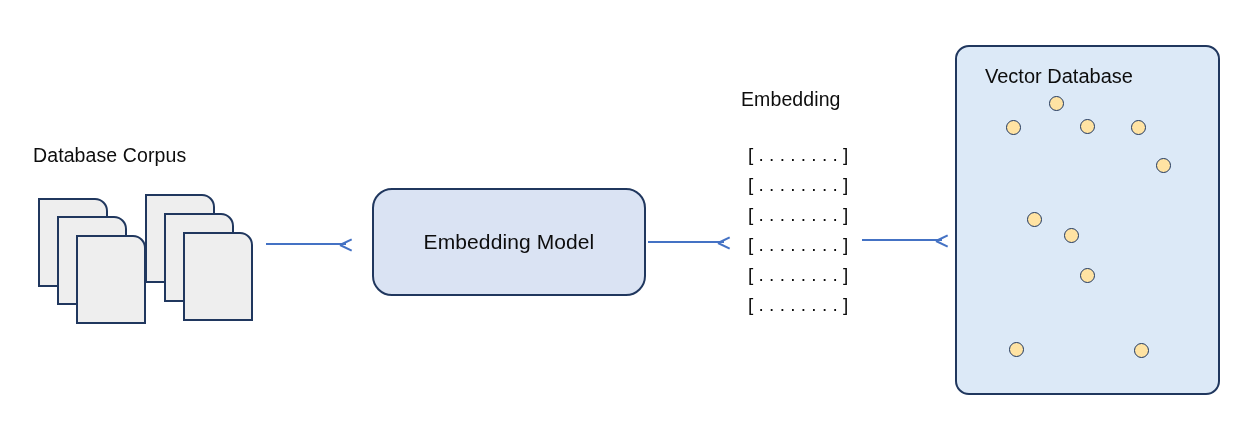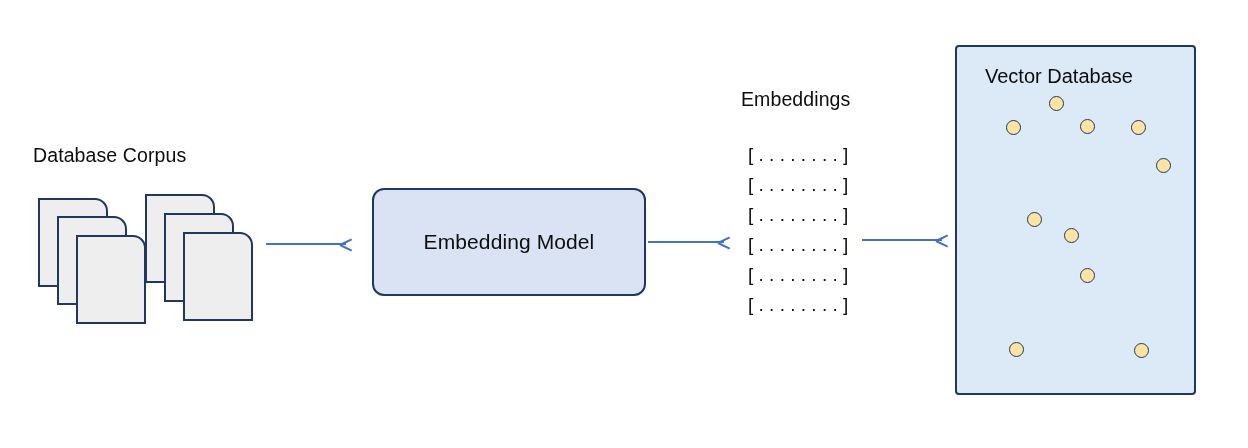--- a/index.html
+++ b/index.html
@@ -80,21 +80,21 @@
 
   
   #embedding-model-box {
     position: absolute;
     left: 372px;
     top: 188px;
     width: 274px;
     height: 108px;
     background: #dae3f3;
     border: 2px solid #20375e;
-    border-radius: 12px;
+    border-radius: 20px;
     box-sizing: border-box;
     display: flex;
     align-items: center;
     justify-content: center;
   }
   #embedding-model-label {
     position: static;
     font-size: 21px;
     color: #0d0d0d;
   }
@@ -118,25 +118,25 @@
     height: 30px;
     white-space: pre;
     letter-spacing: 0px;
   }
 
   
   #vector-db-panel {
     position: absolute;
     left: 955px;
     top: 45px;
-    width: 241px;
+    width: 265px;
     height: 350px;
     background: #dce9f7;
     border: 2px solid #20375e;
-    border-radius: 4px;
+    border-radius: 14px;
     box-sizing: border-box;
   }
   #vector-db-title {
     position: absolute;
     left: 28px;
     top: 18px;
     font-size: 20px;
     color: #0d0d0d;
     white-space: nowrap;
   }
@@ -176,21 +176,21 @@
 
   <div id="embedding-model-box">
     <span class="label" id="embedding-model-label">Embedding Model</span>
   </div>
 
   <div class="arrow" style="left:648px; top:235px; width:85px;">
     <div class="shaft" style="width:76px;"></div>
     <div class="head" style="left:70px;"></div>
   </div>
 
-  <div class="label" id="embeddings-title">Embeddings</div>
+  <div class="label" id="embeddings-title">Embedding</div>
 
   <div id="embeddings-list">
     <div class="embedding-row">[ . . . . . . . . ]</div>
     <div class="embedding-row">[ . . . . . . . . ]</div>
     <div class="embedding-row">[ . . . . . . . . ]</div>
     <div class="embedding-row">[ . . . . . . . . ]</div>
     <div class="embedding-row">[ . . . . . . . . ]</div>
     <div class="embedding-row">[ . . . . . . . . ]</div>
   </div>
 

